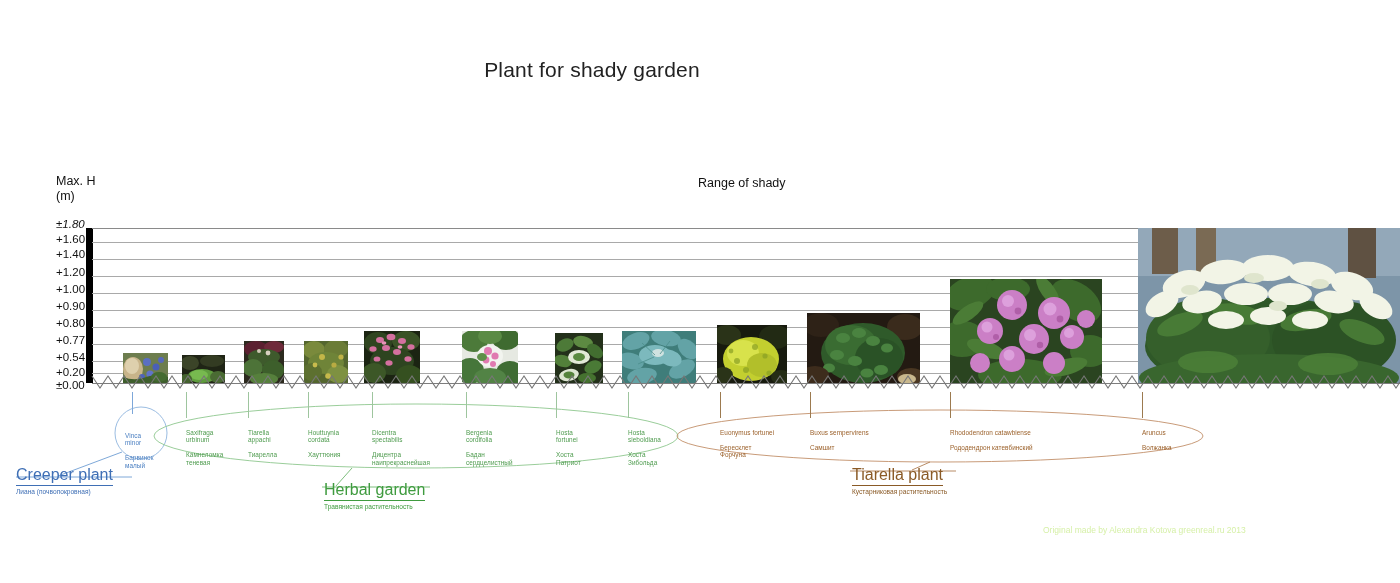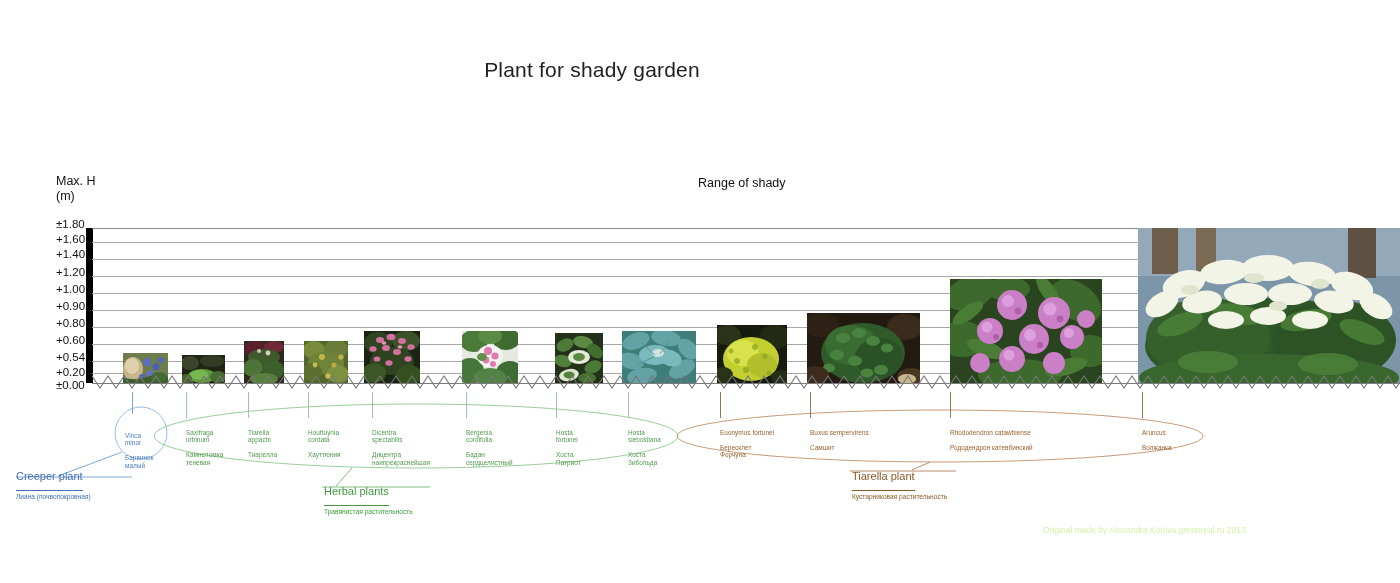--- a/index.html
+++ b/index.html
@@ -44,21 +44,21 @@
   
   #axisbar{
     position:absolute;left:86px;top:228px;width:7px;height:155px;background:#000;
   }
 
   
   .tick{
     position:absolute;left:56px;
     font-size:11.5px;color:#111;white-space:nowrap;text-align:left;
   }
-  .tick.top{left:56px;}
+  .tick.top{left:56px;font-style:italic;}
 
   
   .plant{
     position:absolute;bottom:0;
     background:#2d3a22;
     overflow:hidden;
     box-sizing:border-box;
   }
   .plant .ph{position:absolute;left:0;top:0;width:100%;height:100%;}
 
@@ -76,21 +76,21 @@
     position:absolute;font-size:6.4px;line-height:7.6px;
     white-space:pre-line;letter-spacing:.05px;
   }
   .plabel.green{color:#4e9b4e;}
   .plabel.blue{color:#4a7fc1;}
   .plabel.brown{color:#9a5f28;}
 
   
   .cat{position:absolute;}
   .cat .cat-en{
-    font-size:11px;padding-bottom:8px;display:inline-block;
+    font-size:16px;padding-bottom:1px;display:inline-block;
   }
   .cat .cat-ru{font-size:6.6px;display:block;margin-top:2px;}
   .cat.blue .cat-en{color:#3f6fb5;border-bottom:1px solid #3f6fb5;}
   .cat.blue .cat-ru{color:#3f6fb5;}
   .cat.green .cat-en{color:#3f9b3f;border-bottom:1px solid #3f9b3f;}
   .cat.green .cat-ru{color:#3f9b3f;}
   .cat.brown .cat-en{color:#8a5a26;border-bottom:1px solid #8a5a26;}
   .cat.brown .cat-ru{color:#8a5a26;}
 
   
@@ -115,21 +115,21 @@
 
   <div id="range-caption">Range of shady</div>
 
   <div class="tick top" style="top:218px">±1.80</div>
   <div class="tick" style="top:233px">+1.60</div>
   <div class="tick" style="top:248px">+1.40</div>
   <div class="tick" style="top:266px">+1.20</div>
   <div class="tick" style="top:283px">+1.00</div>
   <div class="tick" style="top:300px">+0.90</div>
   <div class="tick" style="top:317px">+0.80</div>
-  <div class="tick" style="top:334px">+0.60</div>
+  <div class="tick" style="top:334px">+0.77</div>
   <div class="tick" style="top:351px">+0.54</div>
   <div class="tick" style="top:366px">+0.20</div>
   <div class="tick" style="top:379px">±0.00</div>
 
   <div id="axisbar"></div>
 
   <div id="chart">
 
     <div class="gridline" style="top:0px"></div>
     <div class="gridline light" style="top:14px"></div>
@@ -535,21 +535,21 @@
     <span>Aruncus</span><br>
     <span>Волжанка</span>
   </div>
 
   <div class="cat blue" style="left:16px;top:466px;">
     <span class="cat-en">Creeper plant</span>
     <span class="cat-ru">Лиана (почвопокровная)</span>
   </div>
 
   <div class="cat green" style="left:324px;top:481px;">
-    <span class="cat-en">Herbal plants</span>
+    <span class="cat-en">Herbal garden</span>
     <span class="cat-ru">Травянистая растительность</span>
   </div>
 
   <div class="cat brown" style="left:852px;top:466px;">
     <span class="cat-en">Tiarella plant</span>
     <span class="cat-ru">Кустарниковая растительность</span>
   </div>
 
   <div id="footer">Original made by Alexandra Kotova greenreal.ru 2013</div>
 

